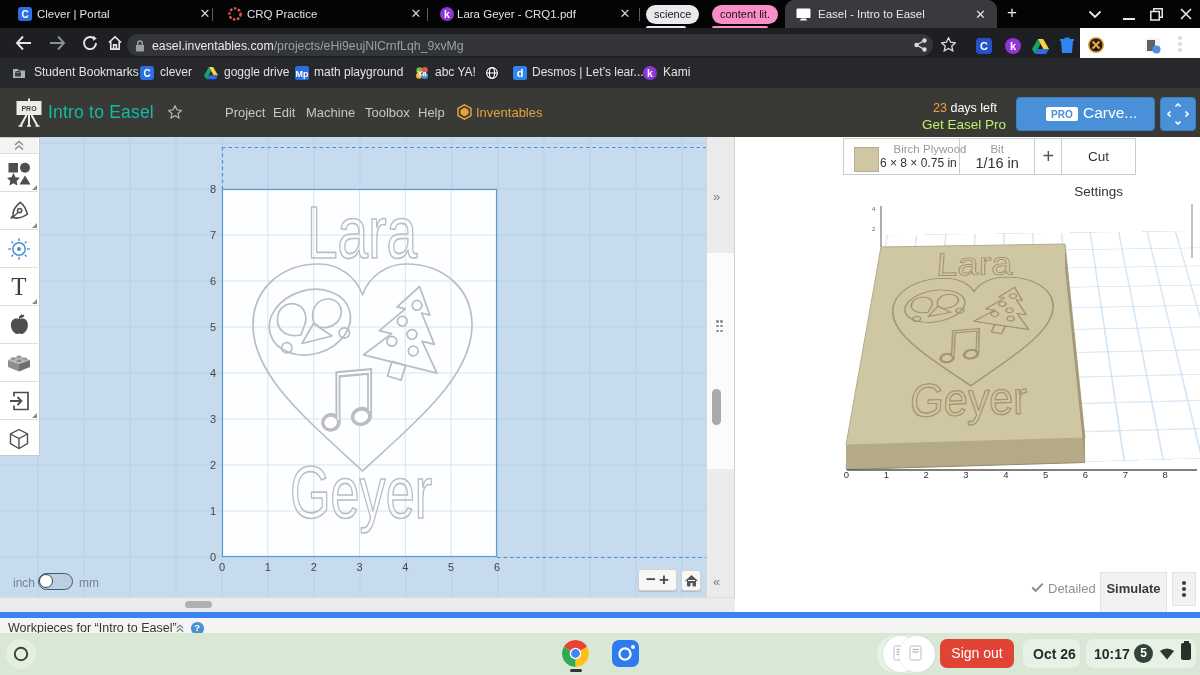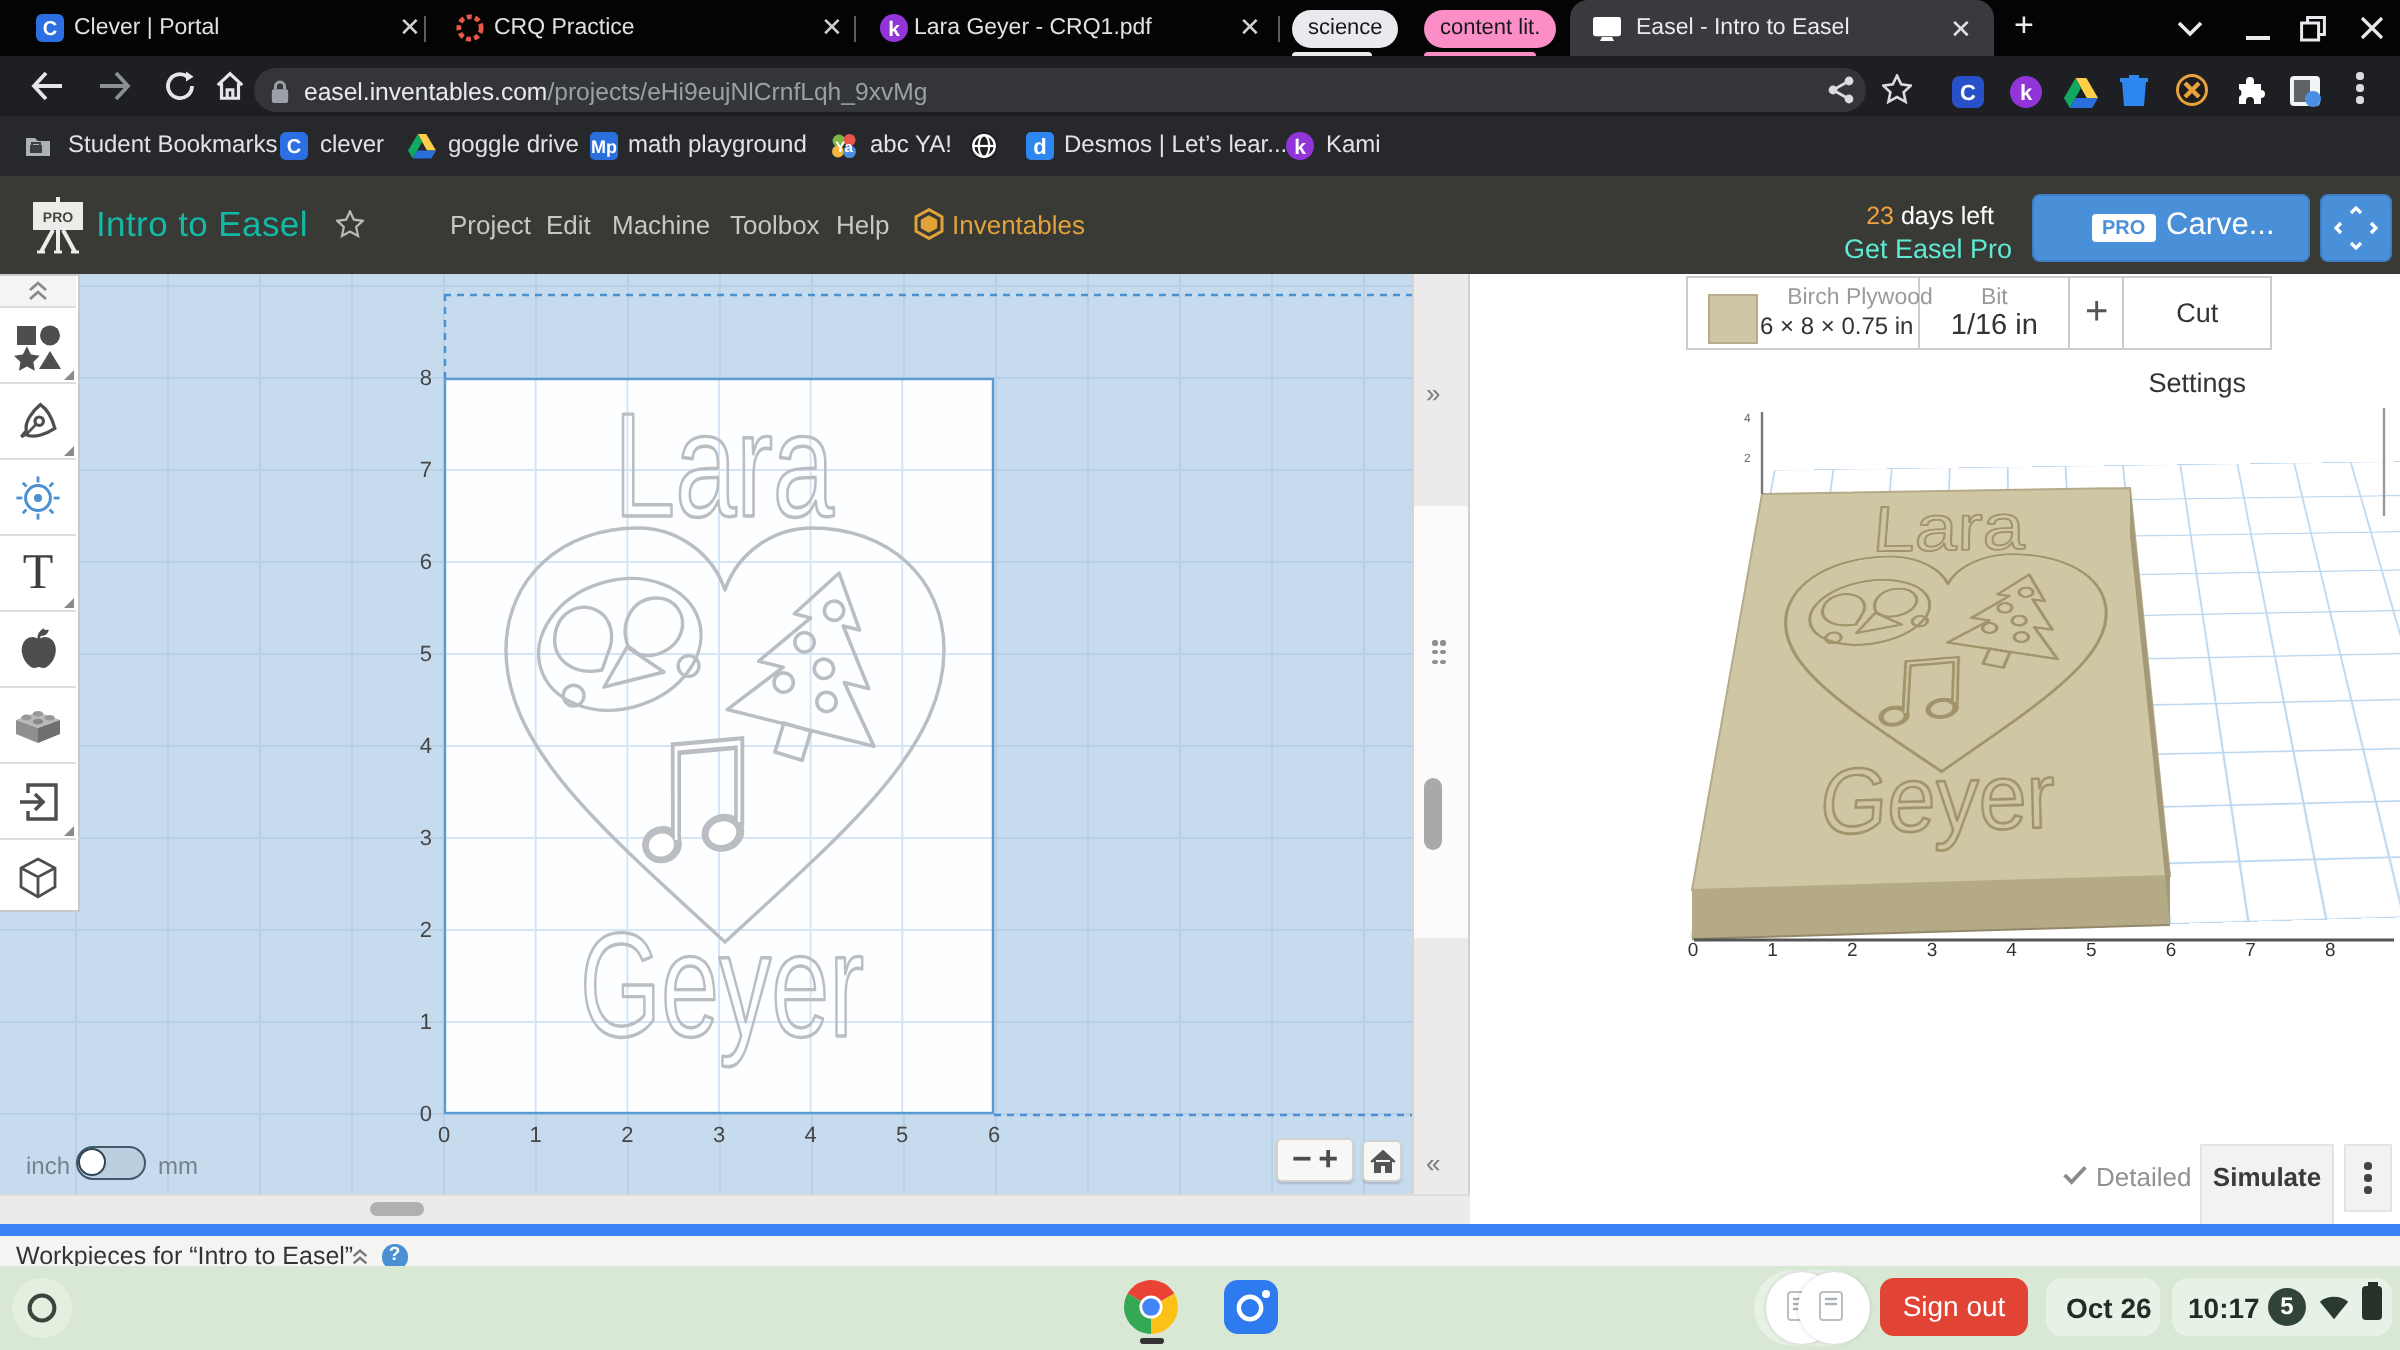--- a/index.html
+++ b/index.html
@@ -10,21 +10,21 @@
 .tab{position:absolute;top:0;height:28px;color:#dfe1e5;font-size:11.5px}
 .tab .fav{position:absolute;top:7px;width:14px;height:14px}
 .tab .ttl{position:absolute;top:7.5px;white-space:nowrap;overflow:hidden}
 .tab .cls{position:absolute;top:7px;width:14px;height:14px;color:#cfd1d5;font-size:13px;line-height:14px;text-align:center}
 .tsep{position:absolute;top:8px;width:1px;height:13px;background:#5a5e63}
 .chip{position:absolute;top:4.5px;height:19px;border-radius:9.5px;font-size:11px;line-height:19px;padding:0 8px;color:#17171b}
 .chipline{position:absolute;top:26px;height:3px;border-radius:2px 2px 0 0}
 #activetab{position:absolute;left:785px;top:0;width:212px;height:28px;background:#383a3d;border-radius:9px 9px 0 0;color:#e8eaed}
 .wctl{position:absolute;top:0;height:28px;color:#e8eaed;text-align:center}
 
-#navbar{position:absolute;left:0;top:28px;width:1200px;height:30px;background:#1e1f23}
+#navbar{position:absolute;left:0;top:28px;width:1080px;height:30px;background:#1e1f23}
 #omni{position:absolute;left:127px;top:5.5px;width:806px;height:22.5px;background:#333539;border-radius:11px;color:#dadce0;font-size:13px}
 
 #bookbar{position:absolute;left:0;top:58px;width:1200px;height:30px;background:#27282c;color:#e2e3e6;font-size:12px}
 .bm{position:absolute;top:6px;height:17px;line-height:17px;white-space:nowrap}
 .bmic{position:absolute;top:8px;width:14px;height:14px}
 
 #ehead{position:absolute;left:0;top:88px;width:1200px;height:49px;background:#393a36;color:#fff}
 .emenu{position:absolute;top:17px;color:#c8c7c1;font-size:13px}
 
 #canvas{position:absolute;left:0;top:137px;width:706px;height:460px;background:#c7dbee}
@@ -294,21 +294,21 @@
   <div class="emenu" style="left:273px">Edit</div>
   <div class="emenu" style="left:306px">Machine</div>
   <div class="emenu" style="left:365px">Toolbox</div>
   <div class="emenu" style="left:418px">Help</div>
   <svg class="abs" style="left:457px;top:16px" width="15" height="16" viewBox="0 0 15 16">
       <path d="M7.5,0.8 L14,4.4 L14,11.6 L7.5,15.2 L1,11.6 L1,4.4 Z" fill="none" stroke="#e2a33a" stroke-width="1.5"></path>
       <path d="M7.5,3.6 L11.6,5.9 L11.6,10.1 L7.5,12.4 L3.4,10.1 L3.4,5.9 Z" fill="#e2a33a"></path>
     </svg>
   <div class="emenu" style="left:476px;color:#e2a33a;font-size:13px">Inventables</div>
   <div class="abs" style="left:875px;top:13px;width:122px;text-align:right;font-size:12.5px;color:#fff"><span style="color:#f0a13c">23</span> days left</div>
-  <div class="abs" style="left:880px;top:28.5px;width:126px;text-align:right;font-size:13.5px;color:#5eead4">Get Easel Pro</div>
+  <div class="abs" style="left:880px;top:28.5px;width:126px;text-align:right;font-size:13.5px;color:#bef264">Get Easel Pro</div>
   <div class="abs" style="left:1016px;top:9px;width:139px;height:34px;background:#4a90d8;border-radius:4px;border:1px solid #3c7fc4">
     <div class="abs" style="left:29px;top:9px;background:#fff;color:#4a90d8;font-size:10px;font-weight:bold;border-radius:2px;padding:1.5px 5px">PRO</div>
     <div class="abs" style="left:66px;top:6px;color:#fff;font-size:15.5px">Carve...</div>
   </div>
   <div class="abs" style="left:1160px;top:9px;width:36px;height:34px;background:#4a90d8;border-radius:4px;border:1px solid #3c7fc4">
     <svg width="22" height="22" viewBox="0 0 22 22" style="margin:5px 0 0 6px">
         <g fill="none" stroke="#fff" stroke-width="1.6">
           <path d="M8.5,3.5 L11,1 L13.5,3.5"></path>
           <path d="M8.5,18.5 L11,21 L13.5,18.5"></path>
           <path d="M3.5,8.5 L1,11 L3.5,13.5"></path>

